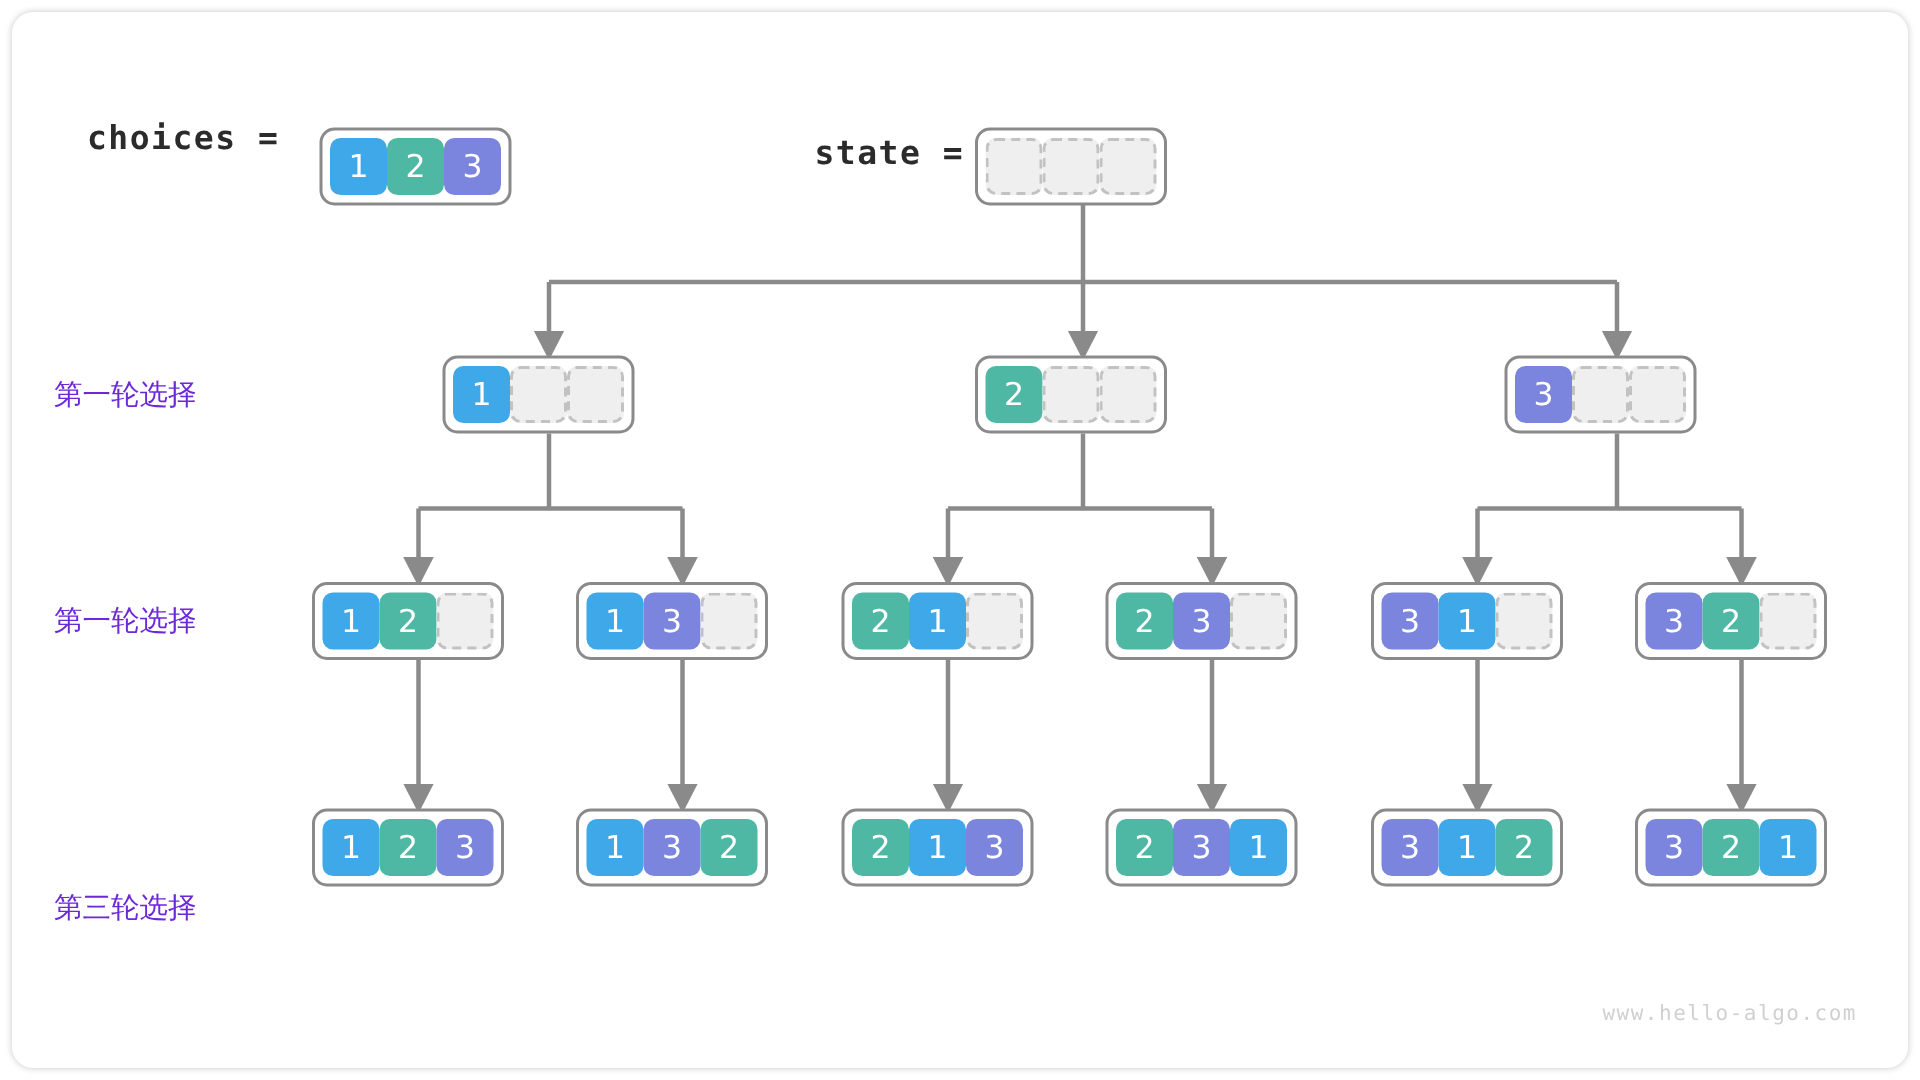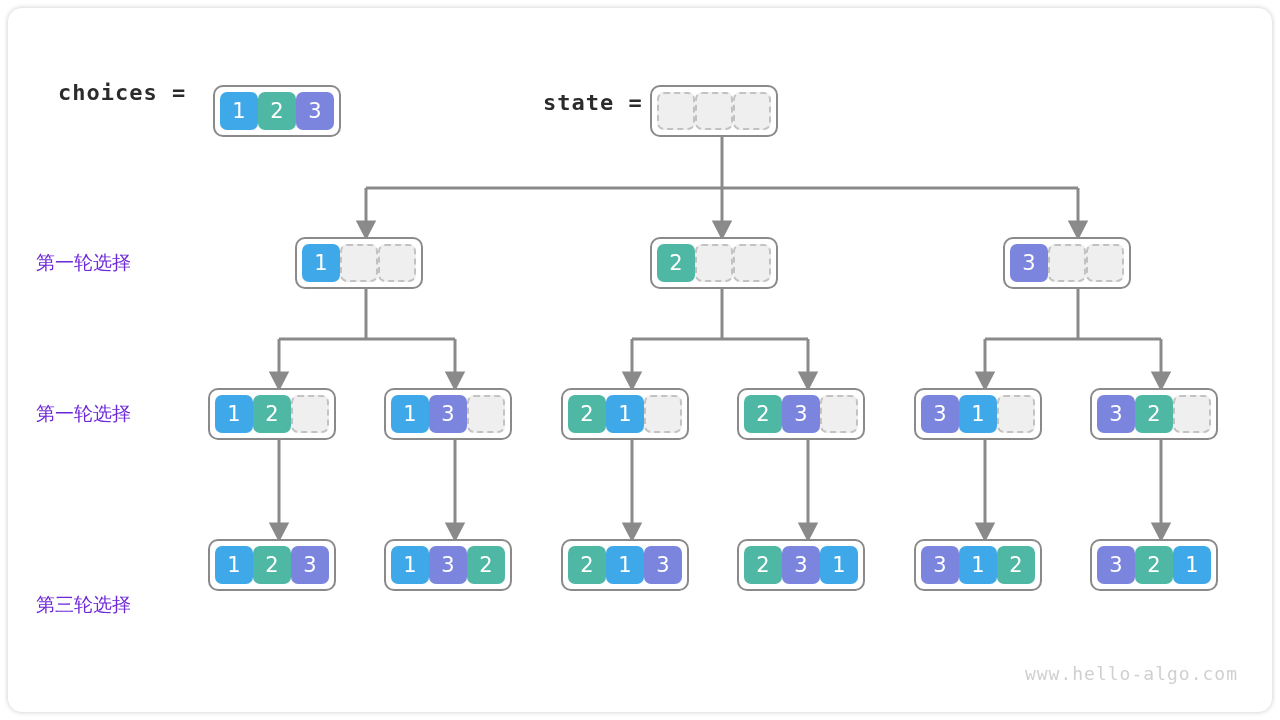--- a/index.html
+++ b/index.html
@@ -53,21 +53,21 @@
     font-family: "DejaVu Sans", "Liberation Sans", sans-serif;
     font-size: 19px;
     color: #6d28d9;
     white-space: nowrap;
   }
   .watermark {
     position: absolute;
     right: 42px;
     bottom: 36px;
     font-family: "DejaVu Sans Mono", "Liberation Mono", monospace;
-    font-size: 18px;
+    font-size: 14px;
     color: #d0d0d0;
     letter-spacing: 1px;
     white-space: nowrap;
   }
 
   
   .array {
     position: absolute;
     display: flex;
     align-items: center;

